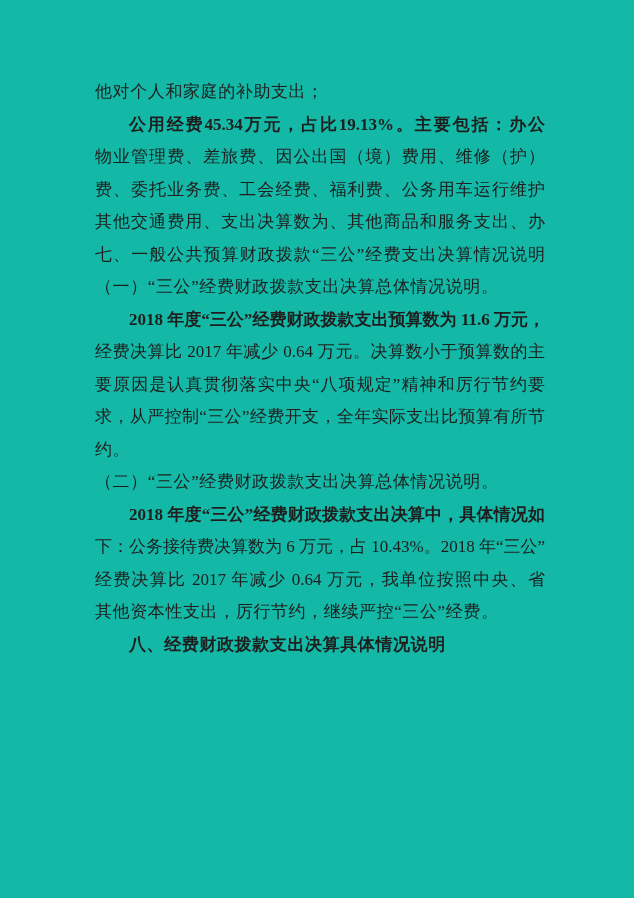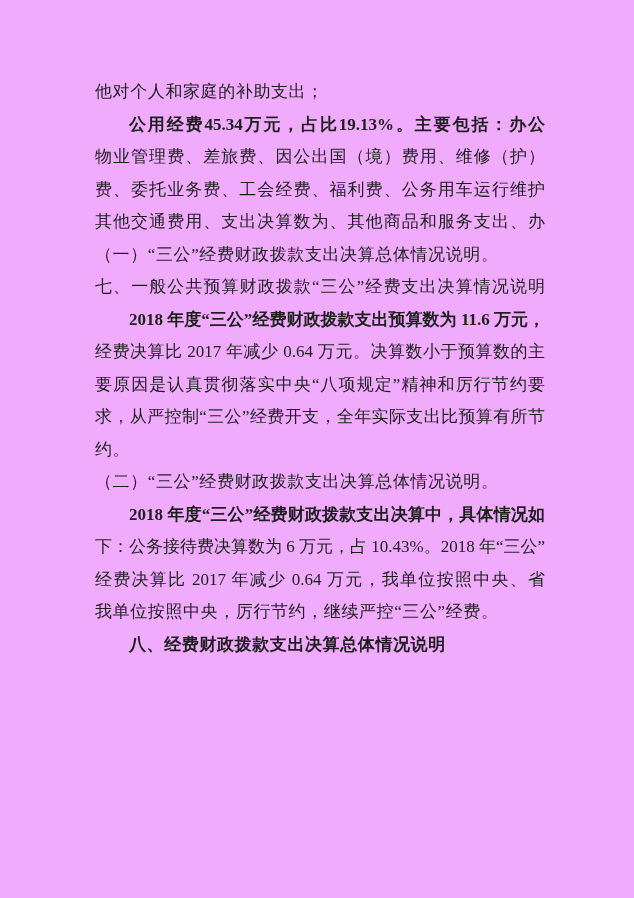--- a/index.html
+++ b/index.html
@@ -10,21 +10,21 @@
   body {
     width: 634px;
     height: 898px;
     position: relative;
     overflow: hidden;
     font-family: "Liberation Serif", "DejaVu Serif", serif;
   }
   .page {
     position: absolute;
     inset: 0;
-    background: #f0abfc;
+    background: #14b8a6;
     padding-left: 27px;
   }
   .doc-body {
     position: absolute;
     left: 95px;
     top: 76px;
     width: 450px;
     color: #1e1e1e;
   }
   .line {
@@ -49,27 +49,27 @@
 </head>
 <body>
 
 <div class="page">
   <div class="doc-body" style="color: rgb(30, 30, 30);">
       <div class="line">他对个人和家庭的补助支出；</div>
       <div class="line indent justify">公用经费45.34万元，占比19.13%。主要包括：办公费、</div>
       <div class="line justify">物业管理费、差旅费、因公出国（境）费用、维修（护）费、</div>
       <div class="line justify">费、委托业务费、工会经费、福利费、公务用车运行维护费、</div>
       <div class="line justify">其他交通费用、支出决算数为、其他商品和服务支出、办</div>
+      <div class="line justify">七、一般公共预算财政拨款“三公”经费支出决算情况说明</div>
       <div class="line">（一）“三公”经费财政拨款支出决算总体情况说明。</div>
-      <div class="line justify">七、一般公共预算财政拨款“三公”经费支出决算情况说明</div>
       <div class="line indent justify">2018 年度“三公”经费财政拨款支出预算数为 11.6 万元，</div>
       <div class="line justify">经费决算比 2017 年减少 0.64 万元。决算数小于预算数的主</div>
       <div class="line justify">要原因是认真贯彻落实中央“八项规定”精神和厉行节约要</div>
       <div class="line justify">求，从严控制“三公”经费开支，全年实际支出比预算有所节</div>
       <div class="line">约。</div>
       <div class="line">（二）“三公”经费财政拨款支出决算总体情况说明。</div>
       <div class="line indent justify">2018 年度“三公”经费财政拨款支出决算中，具体情况如</div>
       <div class="line justify">下：公务接待费决算数为 6 万元，占 10.43%。2018 年“三公”</div>
       <div class="line justify">经费决算比 2017 年减少 0.64 万元，我单位按照中央、省委、</div>
-      <div class="line">我单位按照中央，厉行节约，继续严控“三公”经费。</div>
-      <div class="line indent">八、经费财政拨款支出决算总体情况说明</div>
+      <div class="line">其他资本性支出，厉行节约，继续严控“三公”经费。</div>
+      <div class="line indent">八、经费财政拨款支出决算具体情况说明</div>
     </div>
 </div>
 
 </body></html>

